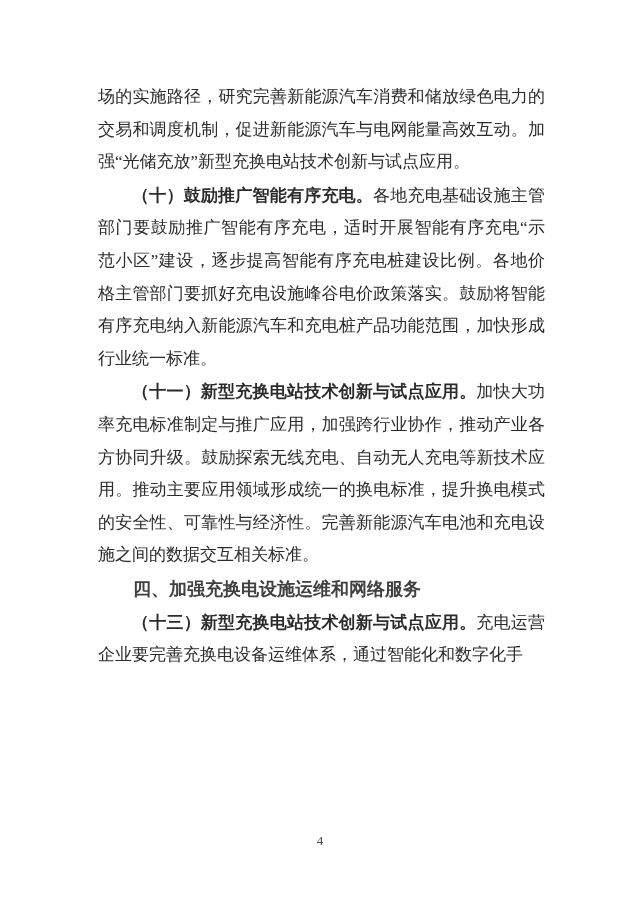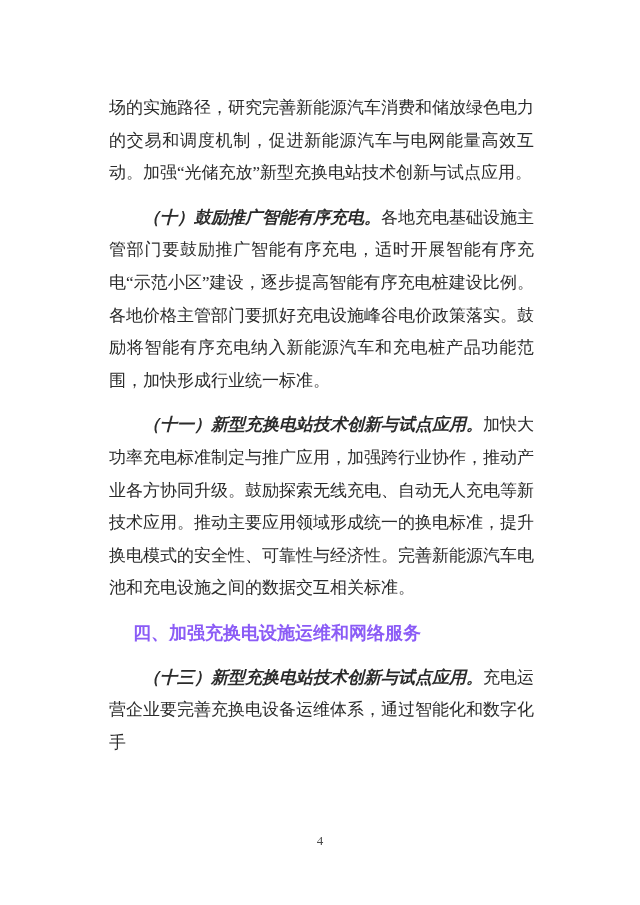--- a/index.html
+++ b/index.html
@@ -20,41 +20,40 @@
     left: 97px;
     top: 80px;
     width: 449px;
     color: #2b2b2b;
     font-size: 17px;
     line-height: 32.6px;
     text-align: justify;
     text-justify: inter-character;
   }
   .content p {
-    margin: 12px;
+    margin: 1px;
     padding: 0;
     text-indent: 2em;
   }
   .content p.no-indent {
     text-indent: 0;
   }
   
   .lead {
     font-weight: 600;
-    font-style: italic;
   }
   
   .section-heading {
     margin: 0;
     padding: 0;
     text-indent: 2em;
     font-family: "Liberation Sans", "DejaVu Sans", sans-serif;
     font-weight: 700;
     font-size: 18px;
-    color: #8b5cf6;
+    color: #404040;
     line-height: 32.6px;
   }
   .page-number {
     position: absolute;
     left: 0;
     top: 833px;
     width: 640px;
     text-align: center;
     font-size: 13px;
     color: #4a4a4a;

